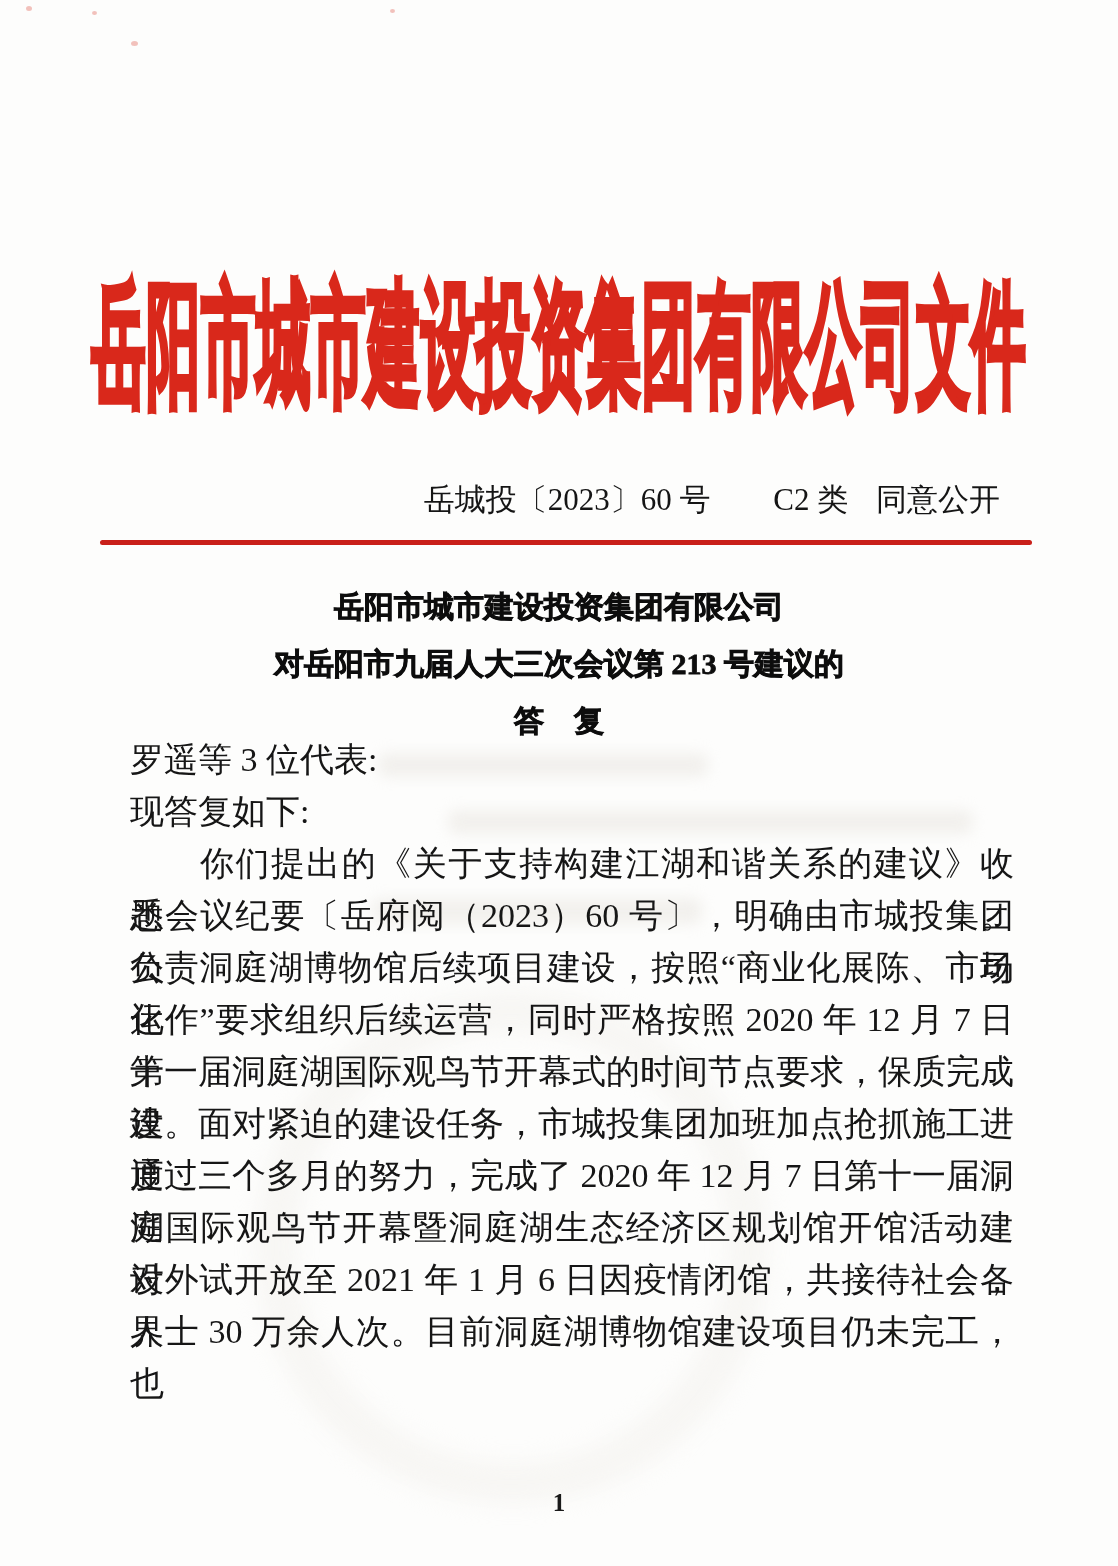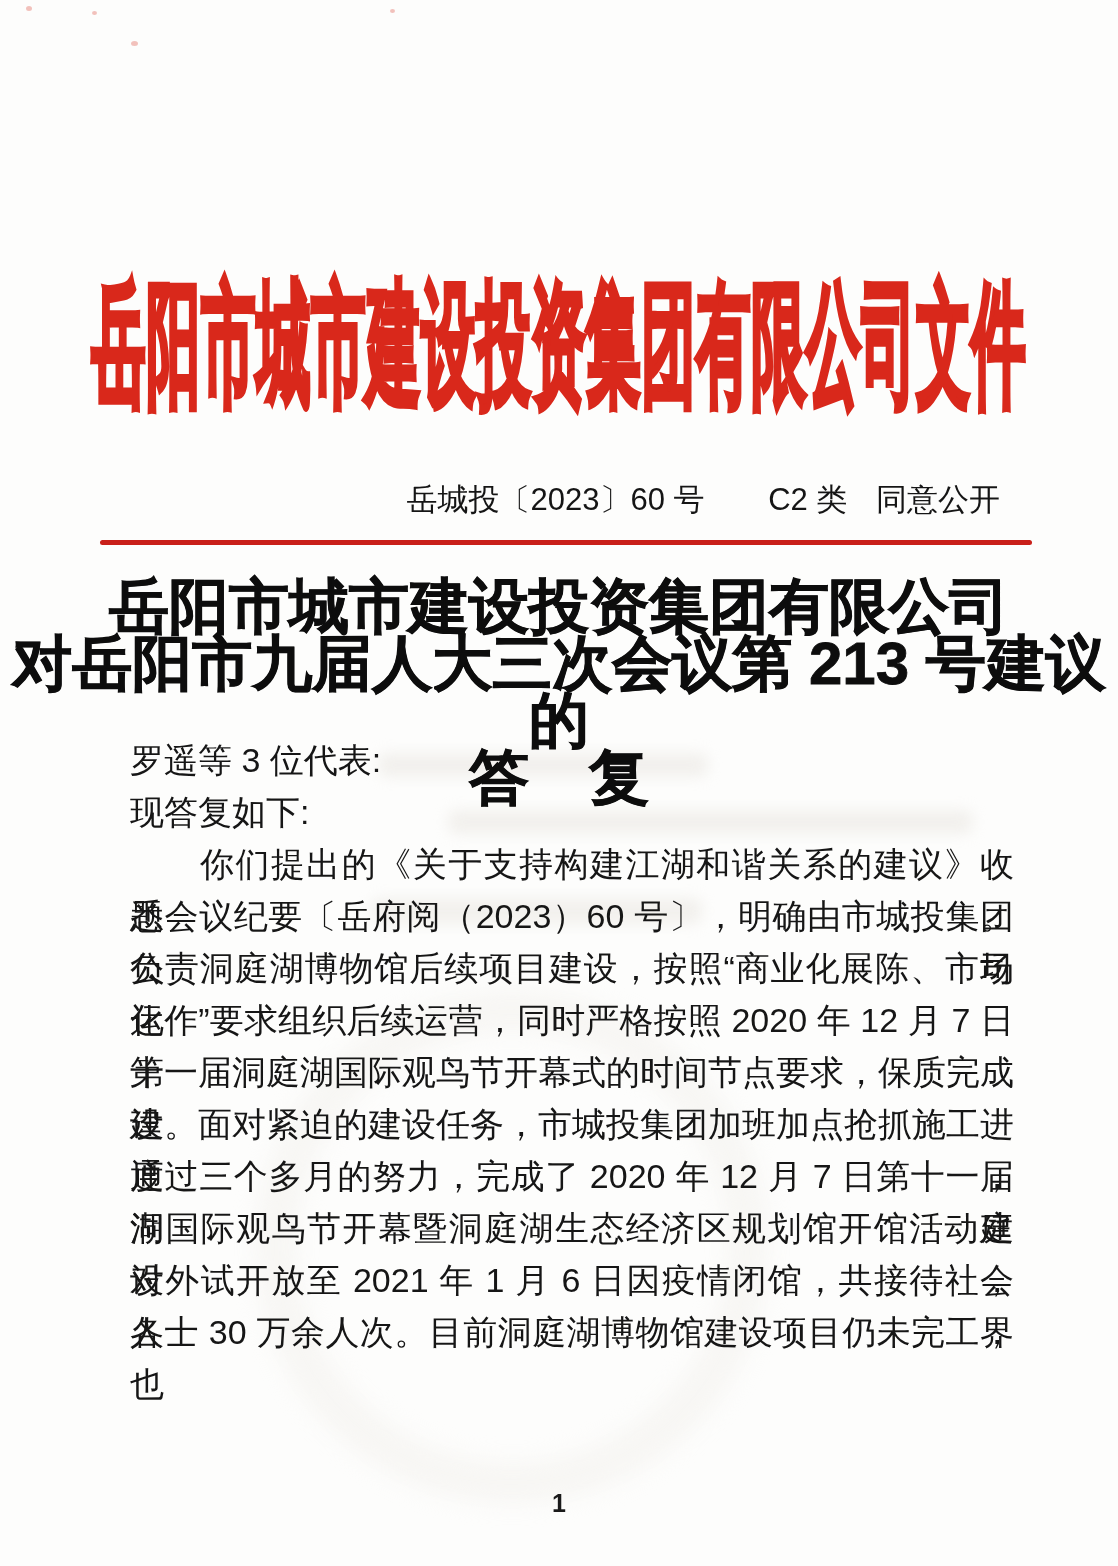--- a/index.html
+++ b/index.html
@@ -6,21 +6,21 @@
     margin: 0;
     padding: 0;
     background: #ffffff;
   }
   .page {
     position: relative;
     width: 1118px;
     height: 1566px;
     background: #fdfdfc;
     overflow: hidden;
-    font-family: Liberation Sans, sans-serif;
+    font-family: Liberation Serif, serif;
     color: #141414;
   }
 
   
   .speck {
     position: absolute;
     border-radius: 50%;
     background: #e4786c;
     opacity: 0.45;
   }
@@ -86,21 +86,21 @@
     background: #c9201a;
     border-radius: 3px;
   }
 
   .doc-title {
     position: absolute;
     top: 578px;
     left: 0;
     width: 100%;
     text-align: center;
-    font-size: 60px;
+    font-size: 30px;
     line-height: 57px;
     font-weight: bold;
     color: #0d0d0d;
     -webkit-text-stroke: 0.8px #0d0d0d;
   }
 
   .body-text {
     position: absolute;
     top: 734px;
     left: 130px;

